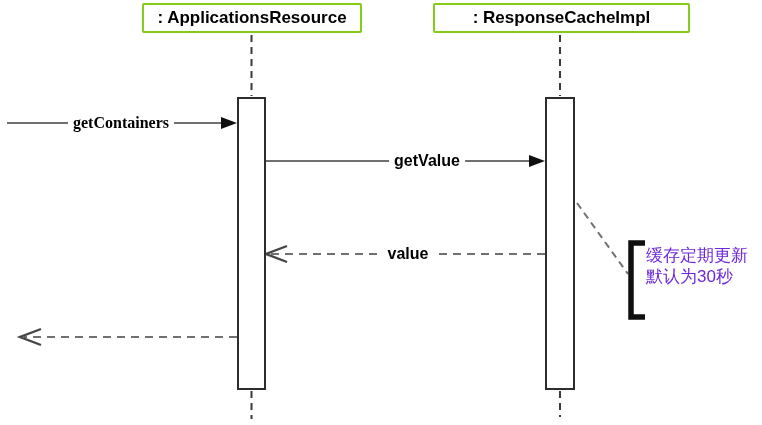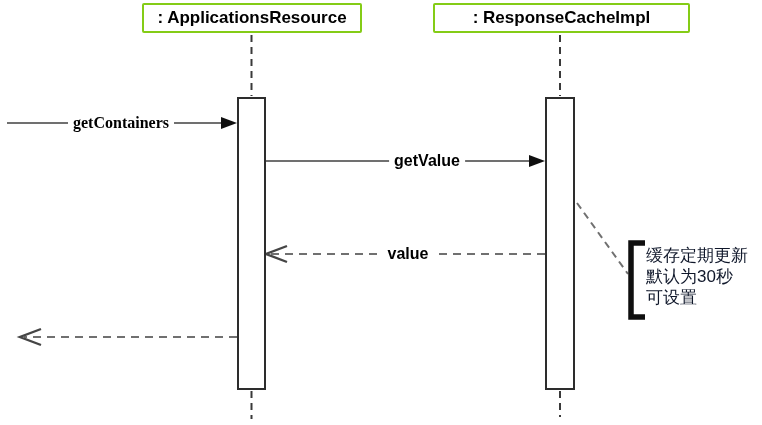--- a/index.html
+++ b/index.html
@@ -64,21 +64,21 @@
   .lbl-getvalue      { left: 414px; top: 161px; margin-left: 13px; }
   .lbl-value         { left: 408px; top: 254px; }
   .lbl-response      { left: 132px; top: 337px; }
 
   .note-text {
     position: absolute;
     left: 646px;
     top: 245px;
     font-size: 17px;
     line-height: 21px;
-    color: #0f172a;
+    color: #6d28d9;
     white-space: nowrap;
   }
   .note-text div { height: 21px; }
 </style>
 </head>
 <body>
 
 <div class="stage">
 
   <svg class="wires" viewBox="0 0 762 425" aria-hidden="true">
@@ -115,16 +115,15 @@
   <div class="activation act-1"></div>
   <div class="activation act-2"></div>
 
   <span class="msg-label lbl-getcontainers">getContainers</span>
   <span class="msg-label lbl-getvalue">getValue</span>
   <span class="msg-label lbl-value">value</span>
 
   <div class="note-text">
     <div>缓存定期更新</div>
     <div>默认为30秒</div>
-    <div>可设置</div>
   </div>
 
 </div>
 
 </body></html>

